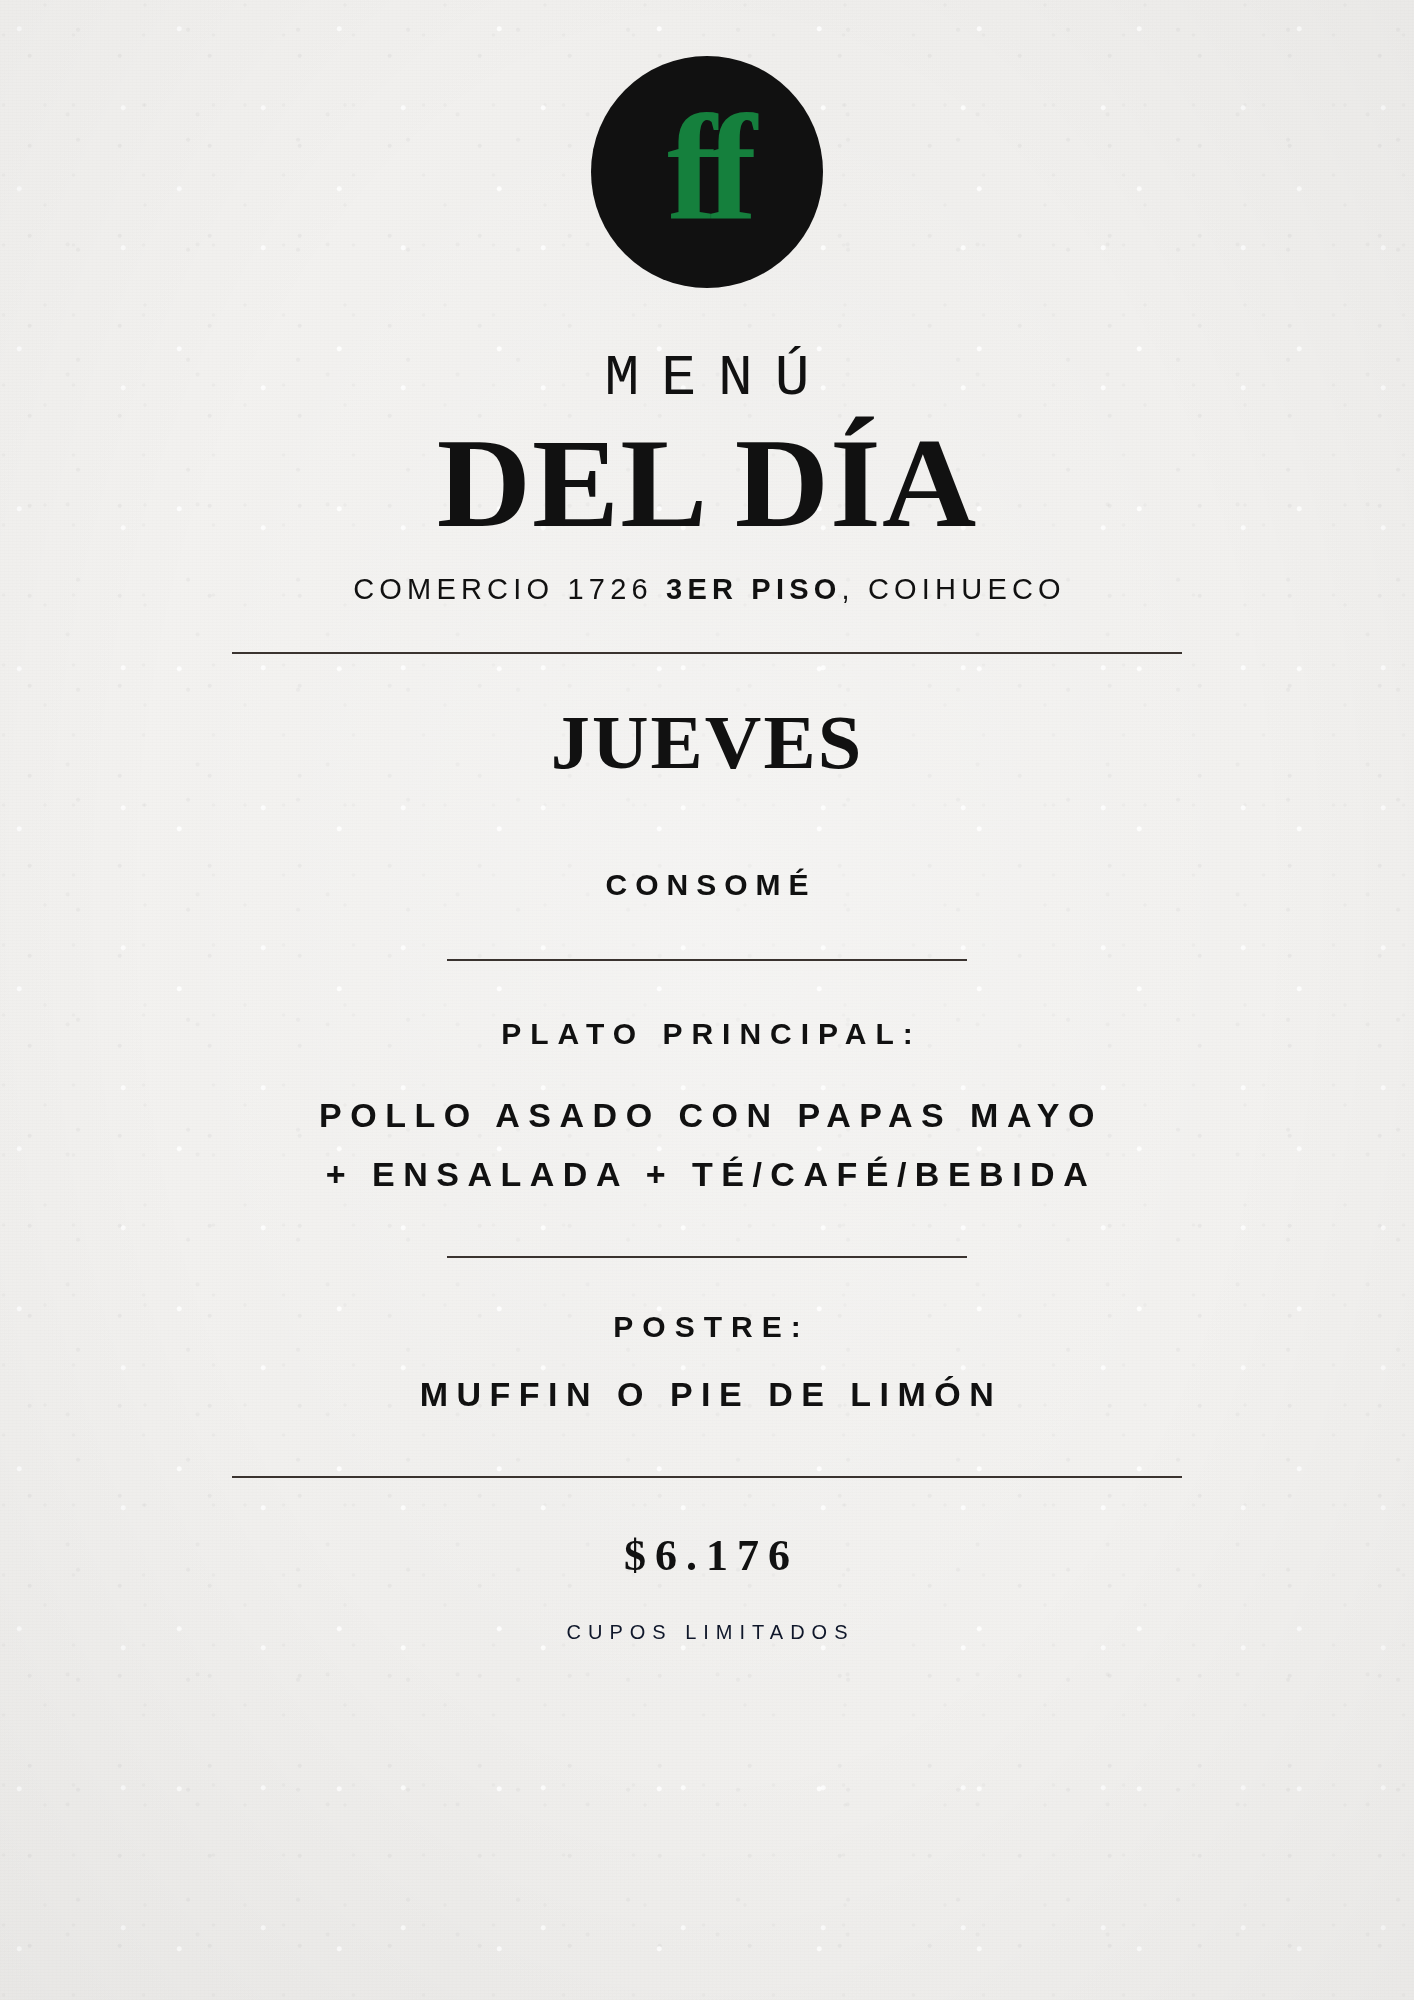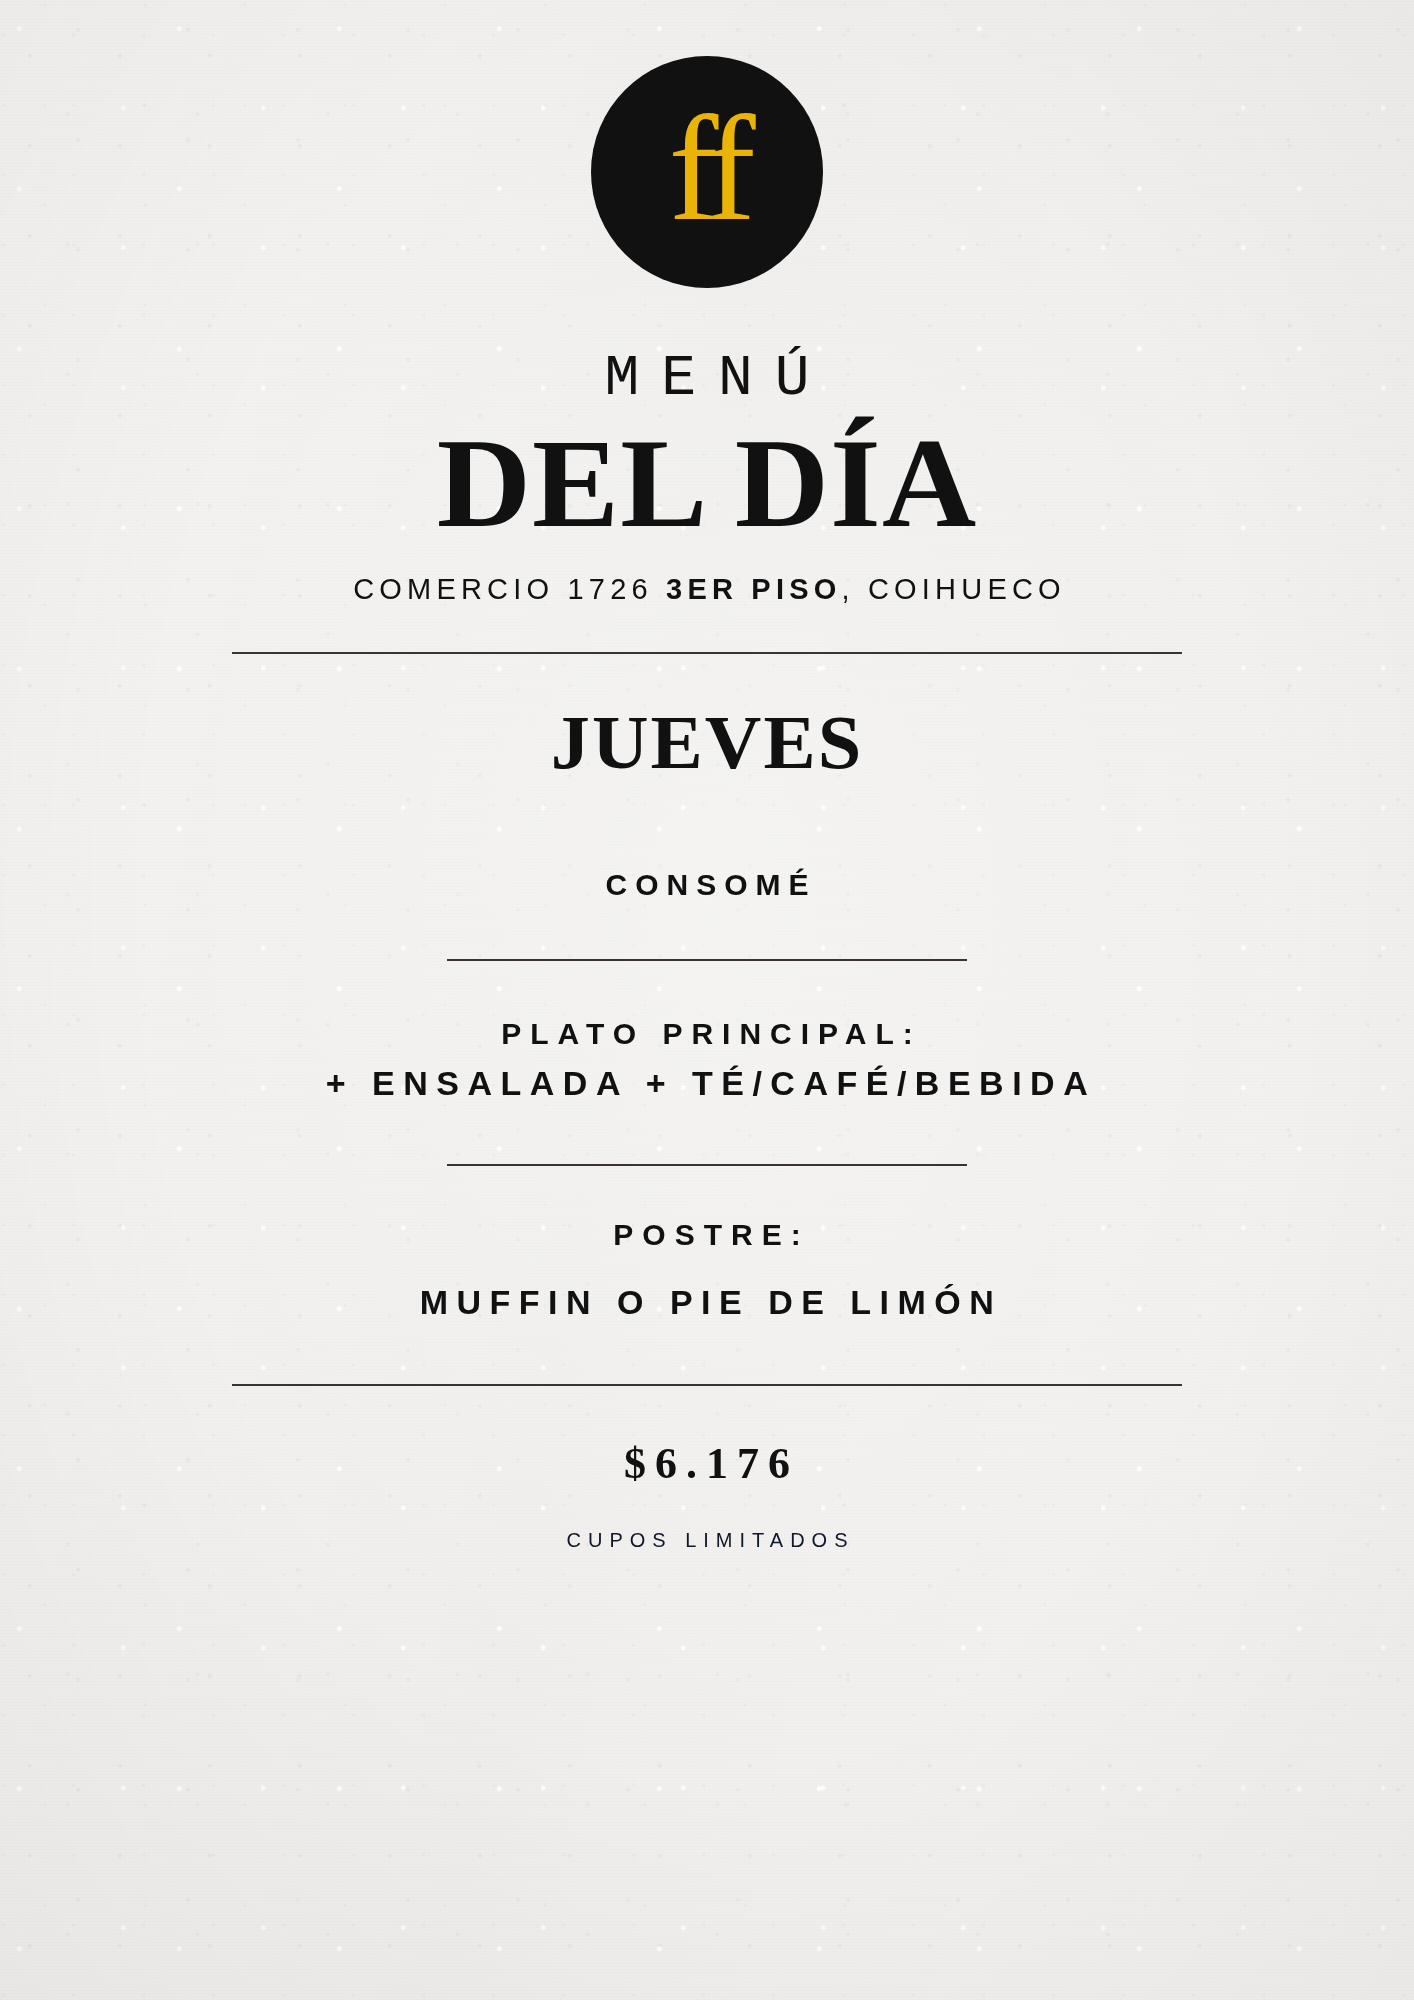--- a/index.html
+++ b/index.html
@@ -68,26 +68,26 @@
   .logo-circle {
     width: 232px;
     height: 232px;
     border-radius: 50%;
     background: #111111;
     display: flex;
     align-items: center;
     justify-content: center;
   }
   .logo-mark {
-    color: #eab308;
+    color: #15803d;
     font-family: "Liberation Serif", serif;
     font-size: 150px;
     line-height: 1;
     letter-spacing: -10px;
-    font-weight: 400;
+    font-weight: 700;
     transform: translateY(-4px);
   }
 
   
   .menu-word {
     margin-top: 62px;
     font-family: Liberation Mono, monospace;
     font-size: 58px;
     letter-spacing: 22px;
     font-weight: 400;
@@ -203,20 +203,21 @@
   <div class="day">JUEVES</div>
 
   <div class="section section-entrada">
     <div class="item">CONSOMÉ</div>
   </div>
 
   <div class="rule rule-mid"></div>
 
   <div class="section section-plato">
     <div class="section-label">PLATO PRINCIPAL:</div>
+    <div class="item item-large">POLLO ASADO CON PAPAS MAYO</div>
     <div class="item item-large" style="margin-top:6px;">+ ENSALADA + TÉ/CAFÉ/BEBIDA</div>
   </div>
 
   <div class="rule rule-mid2"></div>
 
   <div class="section section-postre">
     <div class="section-label">POSTRE:</div>
     <div class="item item-large" style="margin-top:24px;">MUFFIN O PIE DE LIMÓN</div>
   </div>
 

